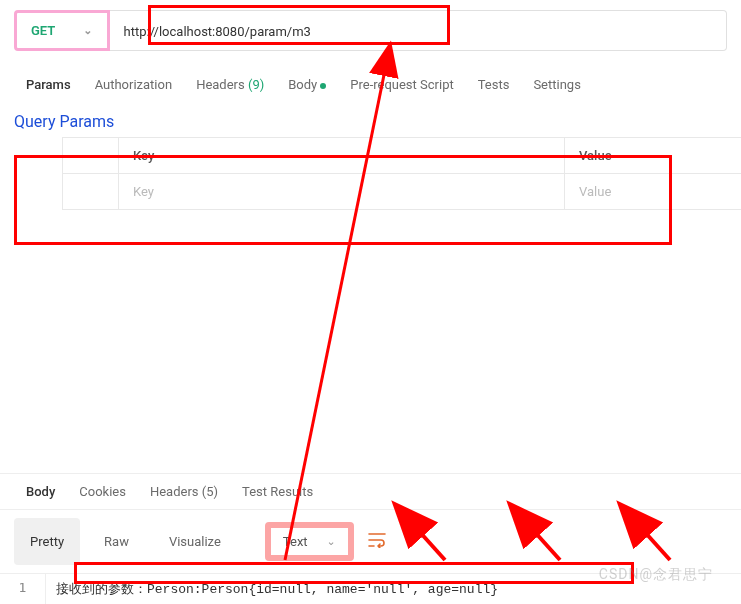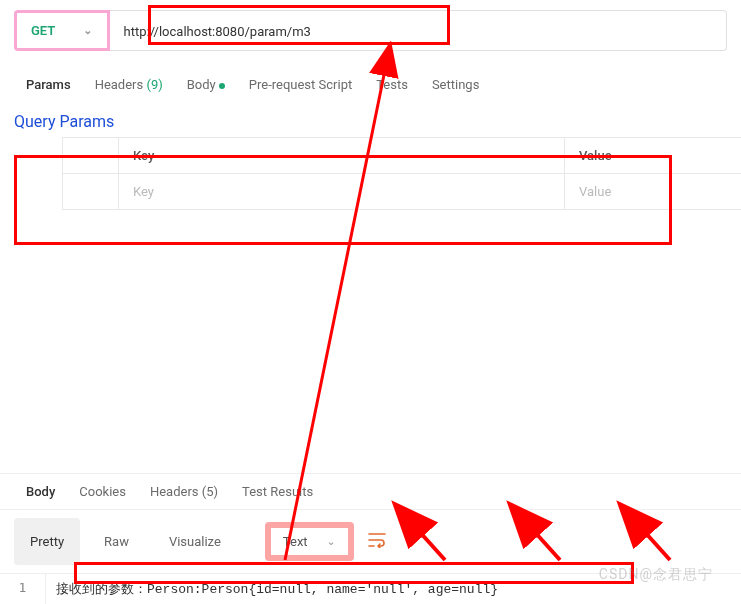--- a/index.html
+++ b/index.html
@@ -46,20 +46,21 @@
     <span>GET</span>
     <span class="chevron">⌄</span>
   </div>
   <div class="url-wrap">
     <input type="text" value="http://localhost:8080/param/m3" style="">
   </div>
 </div>
 
 <div class="tabs">
   <div class="tab active">Params</div>
+  <div class="tab">Authorization</div>
   <div class="tab">
     <span>Headers</span>
     <span class="count">(9)</span>
   </div>
   <div class="tab">
     <span>Body</span><span class="dot"></span>
   </div>
   <div class="tab">Pre-request Script</div>
   <div class="tab">Tests</div>
   <div class="tab">Settings</div>

